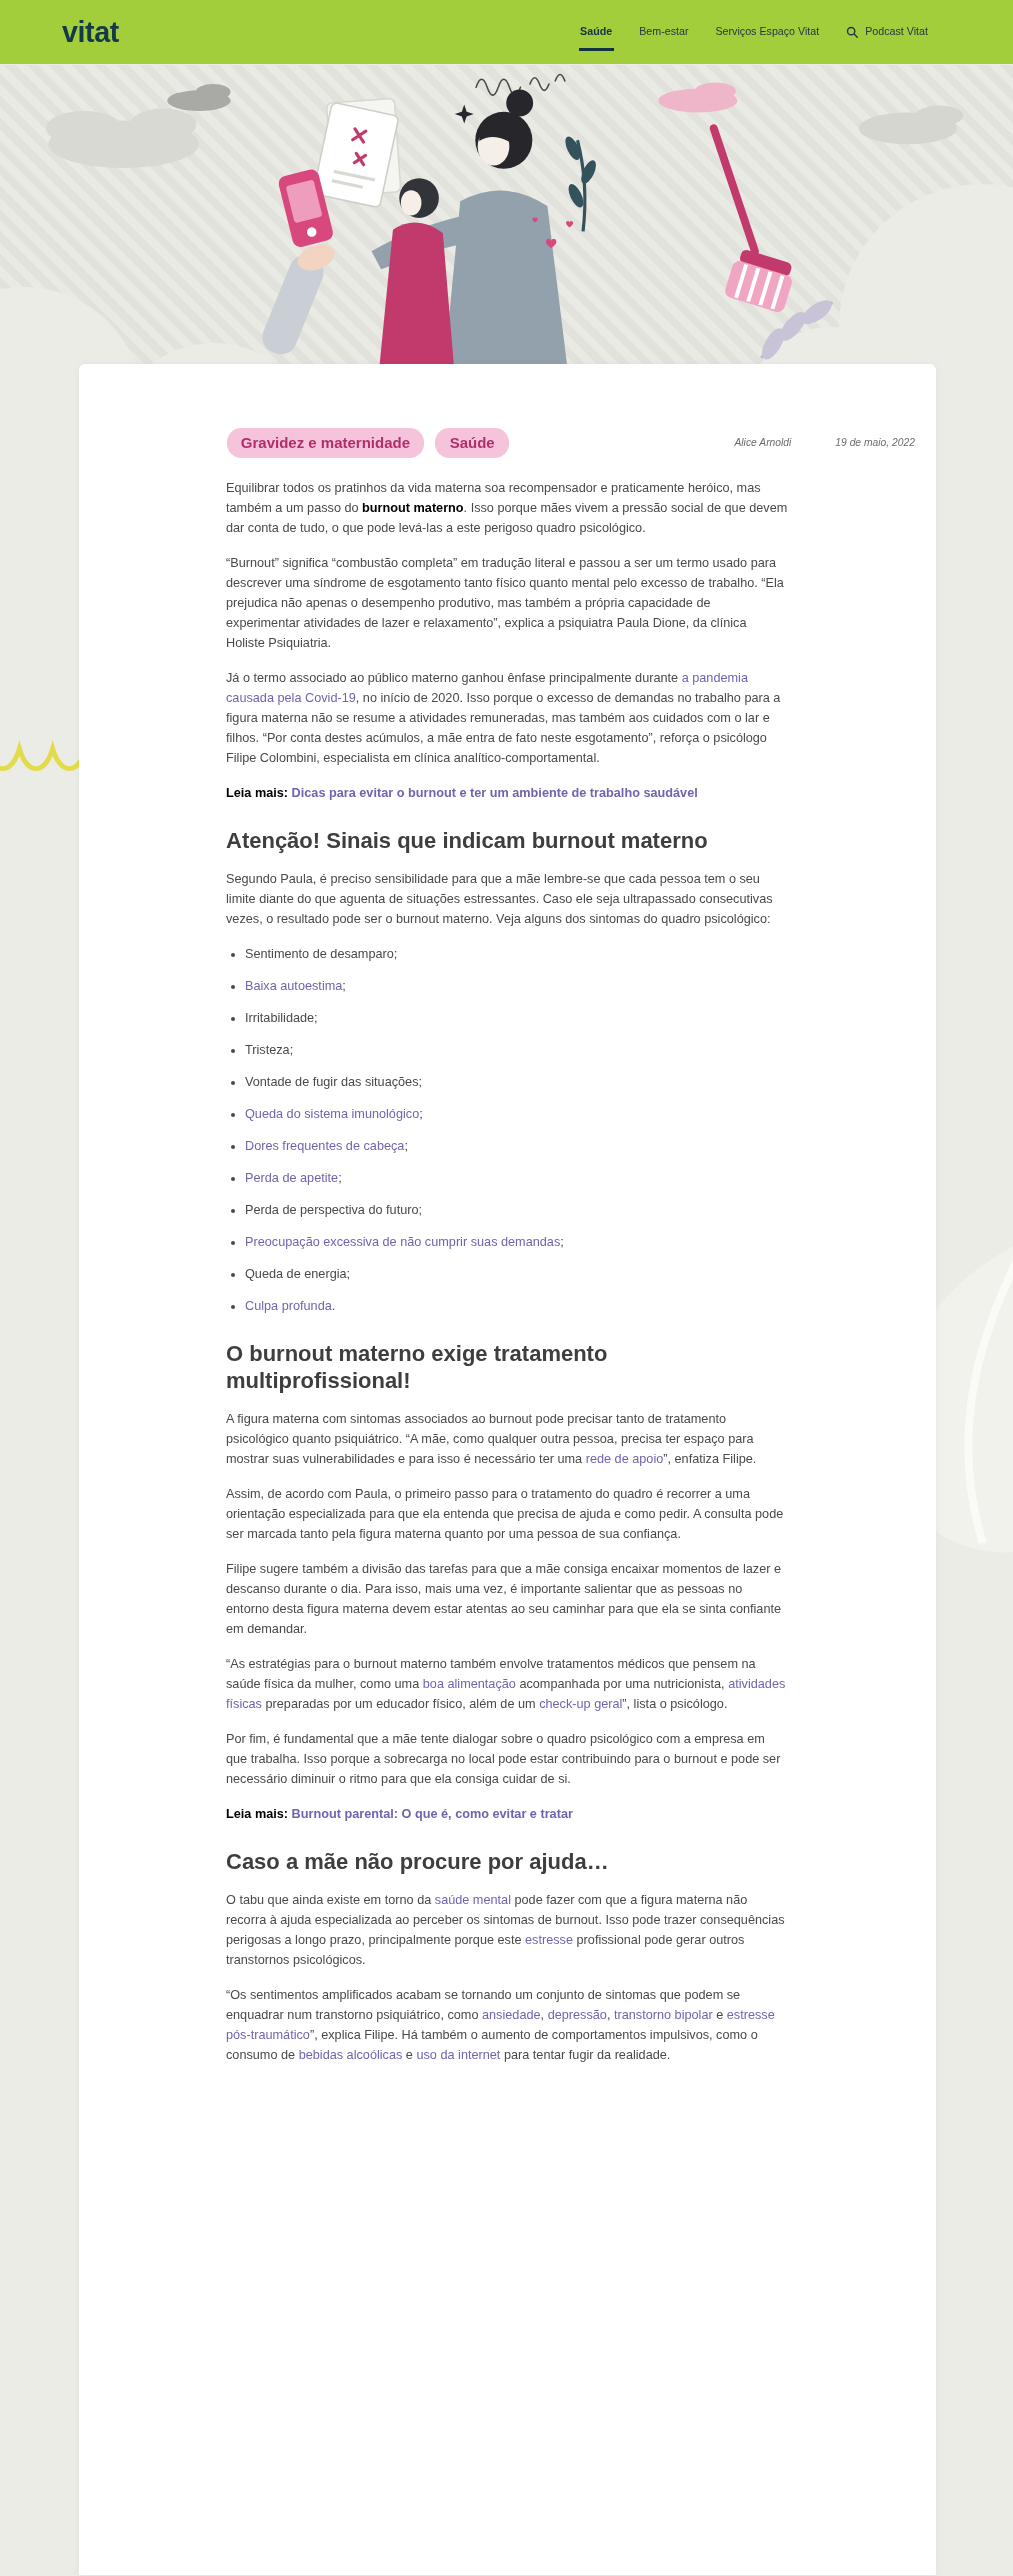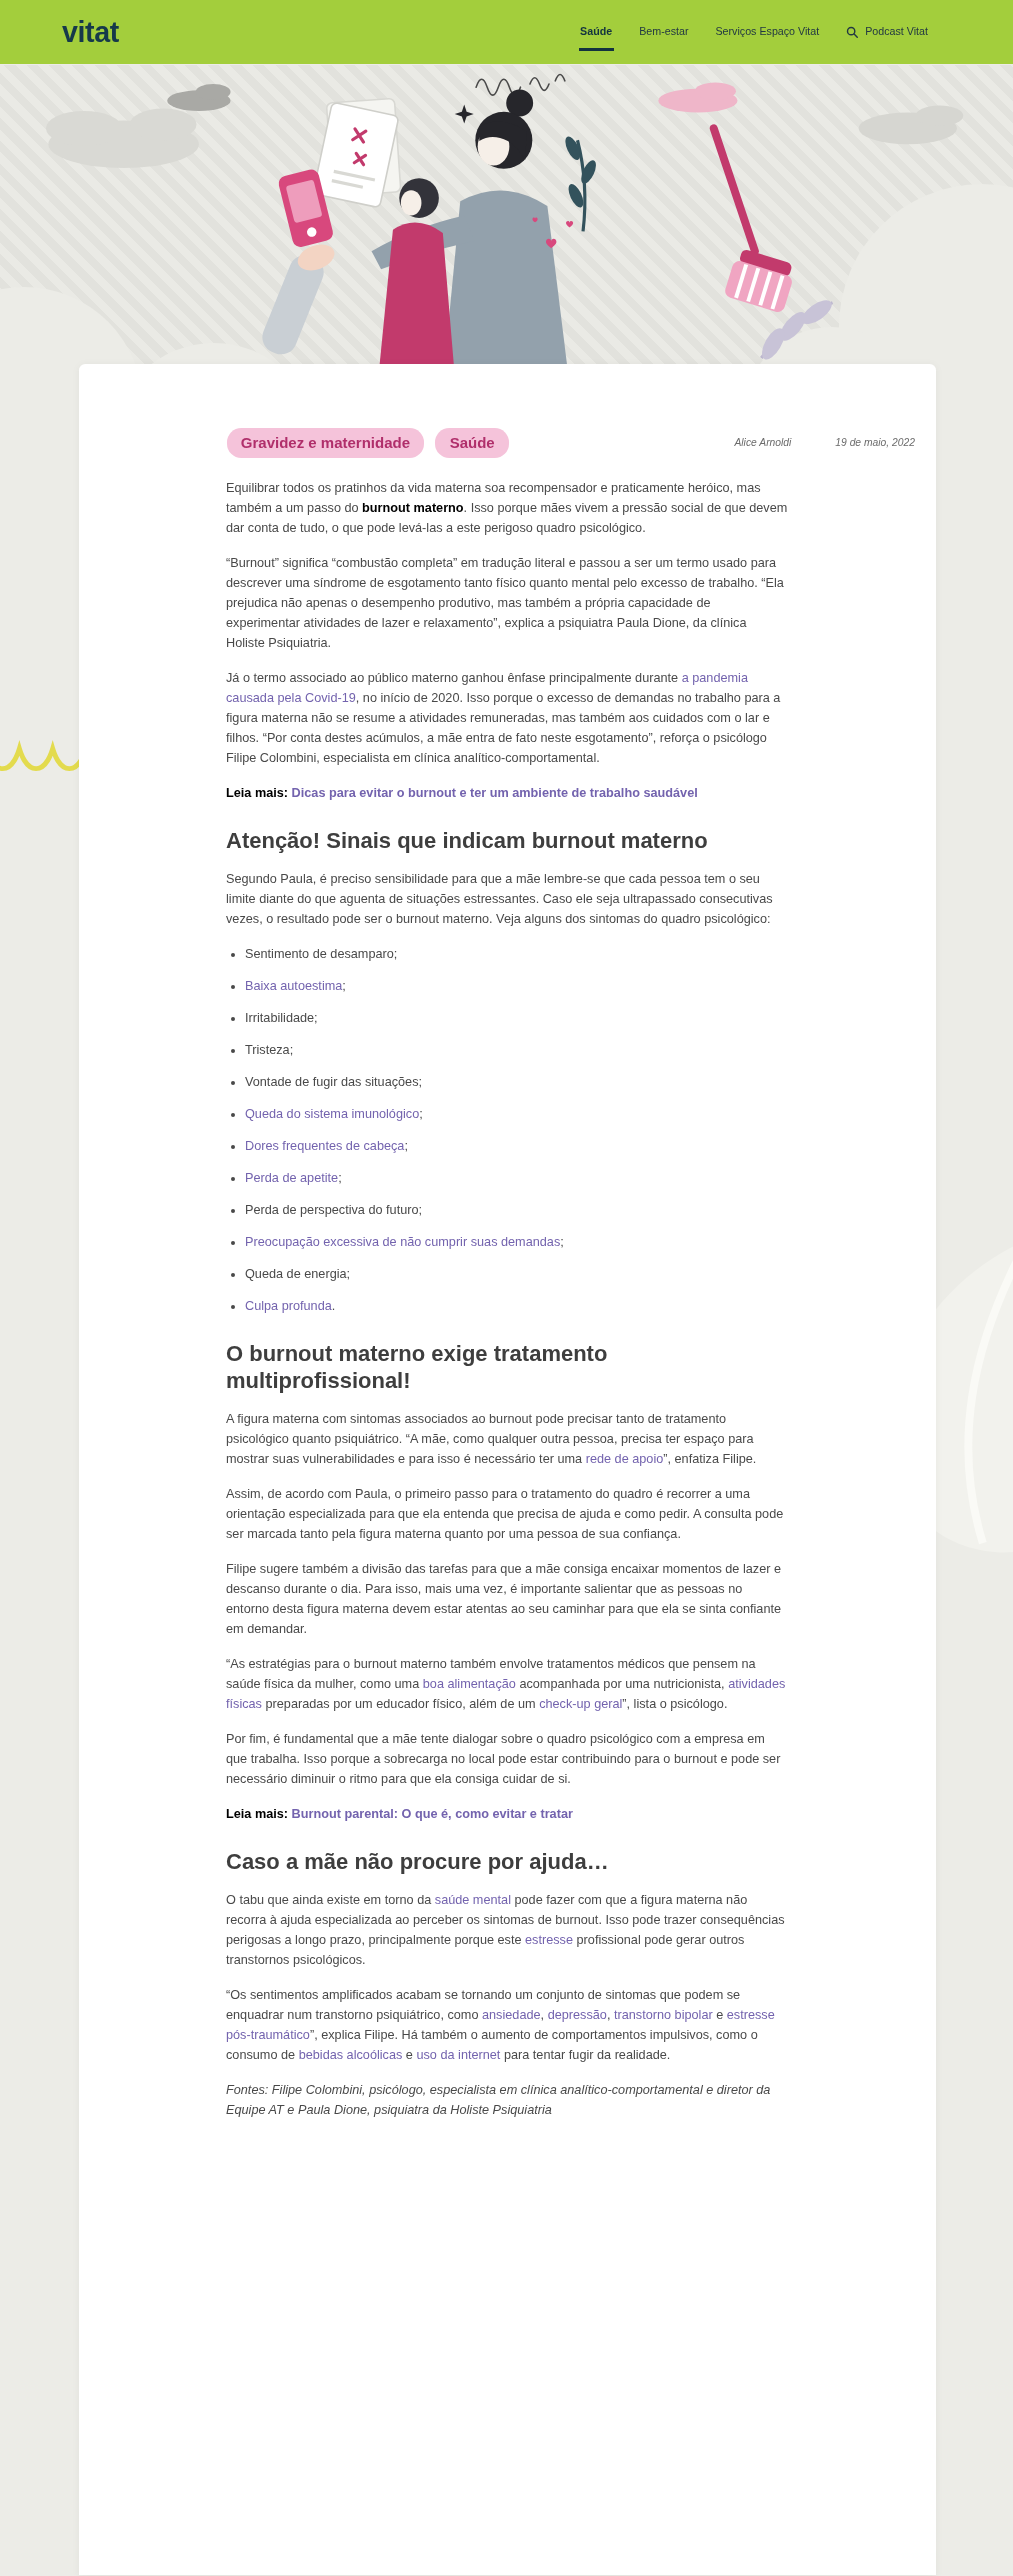--- a/index.html
+++ b/index.html
@@ -256,16 +256,15 @@
       <h2>O burnout materno exige tratamento multiprofissional!</h2>
       <p><span>A figura materna com sintomas associados ao burnout pode precisar tanto de tratamento psicológico quanto psiquiátrico. “A mãe, como qualquer outra pessoa, precisa ter espaço para mostrar suas vulnerabilidades e para isso é necessário ter uma </span><a href="#" class="link">rede de apoio</a><span>”, enfatiza Filipe.</span></p>
       <p><span>Assim, de acordo com Paula, o primeiro passo para o tratamento do quadro é recorrer a uma orientação especializada para que ela entenda que precisa de ajuda e como pedir. A consulta pode ser marcada tanto pela figura materna quanto por uma pessoa de sua confiança.</span></p>
       <p><span>Filipe sugere também a divisão das tarefas para que a mãe consiga encaixar momentos de lazer e descanso durante o dia. Para isso, mais uma vez, é importante salientar que as pessoas no entorno desta figura materna devem estar atentas ao seu caminhar para que ela se sinta confiante em demandar.</span></p>
       <p><span>“As estratégias para o burnout materno também envolve tratamentos médicos que pensem na saúde física da mulher, como uma </span><a href="#" class="link">boa alimentação</a><span> acompanhada por uma nutricionista, </span><a href="#" class="link">atividades físicas</a><span> preparadas por um educador físico, além de um </span><a href="#" class="link">check-up geral</a><span>”, lista o psicólogo.</span></p>
       <p><span>Por fim, é fundamental que a mãe tente dialogar sobre o quadro psicológico com a empresa em que trabalha. Isso porque a sobrecarga no local pode estar contribuindo para o burnout e pode ser necessário diminuir o ritmo para que ela consiga cuidar de si.</span></p>
       <p><span class="bold">Leia mais: </span><a href="#" class="link-bold">Burnout parental: O que é, como evitar e tratar</a></p>
       <h2>Caso a mãe não procure por ajuda…</h2>
       <p><span>O tabu que ainda existe em torno da </span><a href="#" class="link">saúde mental</a><span> pode fazer com que a figura materna não recorra à ajuda especializada ao perceber os sintomas de burnout. Isso pode trazer consequências perigosas a longo prazo, principalmente porque este </span><a href="#" class="link">estresse</a><span> profissional pode gerar outros transtornos psicológicos.</span></p>
       <p><span>“Os sentimentos amplificados acabam se tornando um conjunto de sintomas que podem se enquadrar num transtorno psiquiátrico, como </span><a href="#" class="link">ansiedade</a><span>, </span><a href="#" class="link">depressão</a><span>, </span><a href="#" class="link">transtorno bipolar</a><span> e </span><a href="#" class="link">estresse pós-traumático</a><span>”, explica Filipe. Há também o aumento de comportamentos impulsivos, como o consumo de </span><a href="#" class="link">bebidas alcoólicas</a><span> e </span><a href="#" class="link">uso da internet</a><span> para tentar fugir da realidade.</span></p>
-      <p><span class="italic">Fontes: Filipe Colombini, psicólogo, especialista em clínica analítico-comportamental e diretor da Equipe AT e Paula Dione, psiquiatra da Holiste Psiquiatria</span></p>
     </div>
 </main>
 
 
 </body></html>

